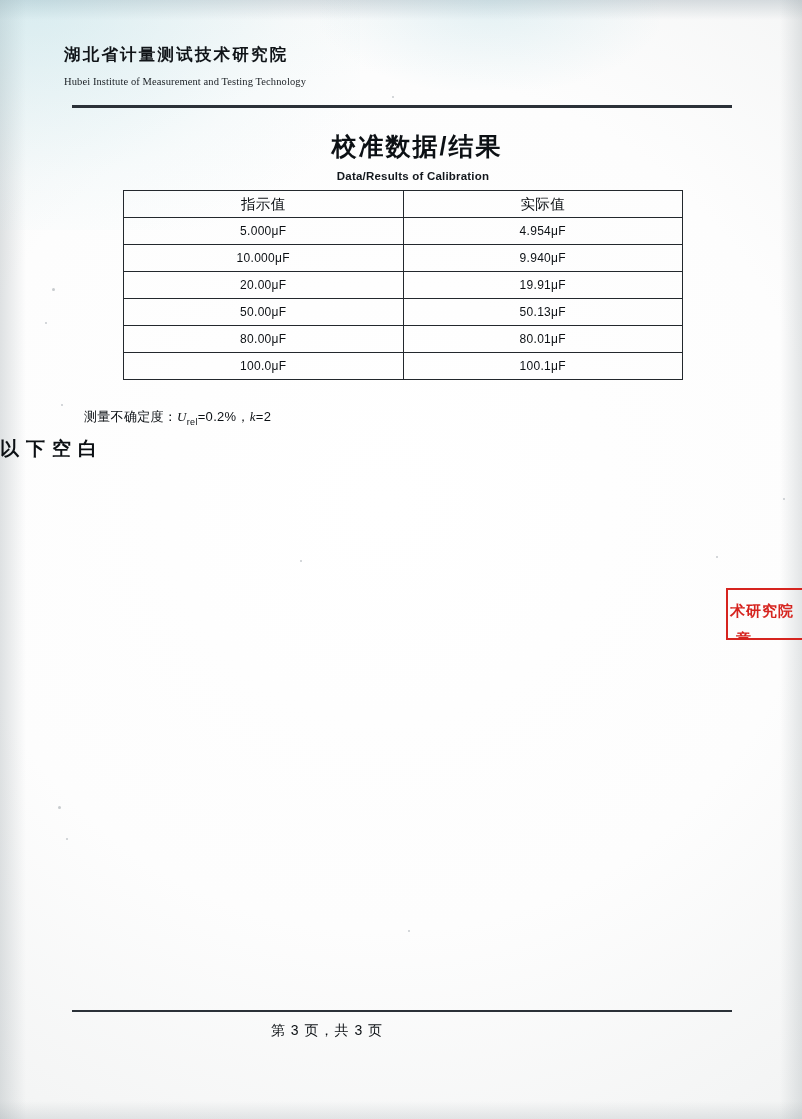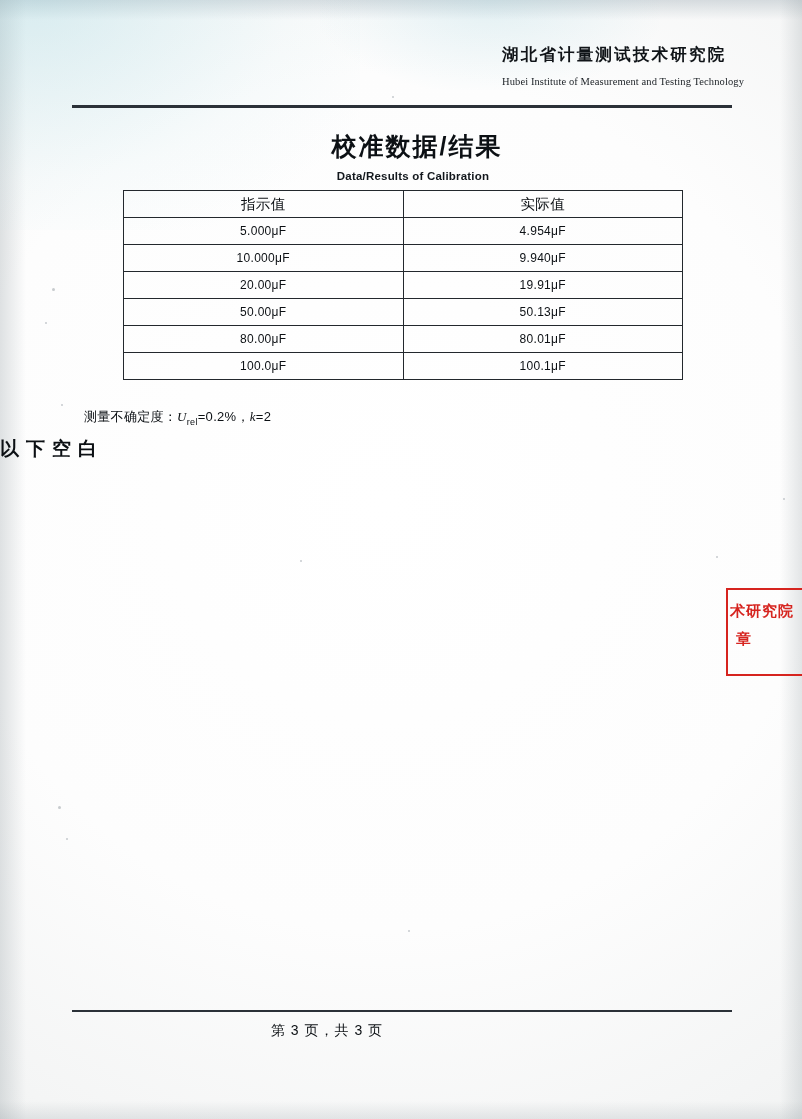--- a/index.html
+++ b/index.html
@@ -54,25 +54,25 @@
   .content {
     position: absolute;
     left: 0; top: 0;
     width: 802px;
     height: 1119px;
   }
 
   
   .header {
     position: absolute;
-    left: 84px;
+    left: 64px;
     top: 44px;
     width: 660px;
     display: flex;
-    justify-content: flex-end;
+    justify-content: space-between;
     align-items: flex-start;
   }
   .org {
     display: block;
   }
   .org-cn {
     font-family: "Liberation Sans", sans-serif;
     font-weight: bold;
     font-size: 16.5px;
     letter-spacing: 2.2px;
@@ -220,21 +220,21 @@
     letter-spacing: 7px;
     color: #0c1014;
   }
 
   
   .stamp {
     position: absolute;
     right: 0;
     top: 588px;
     width: 76px;
-    height: 88px;
+    height: 52px;
     border: 2px solid #d6241f;
     border-right: none;
     box-sizing: border-box;
     color: #d6241f;
     overflow: hidden;
   }
   .stamp-l1 {
     position: absolute;
     left: 2px;
     top: 12px;

